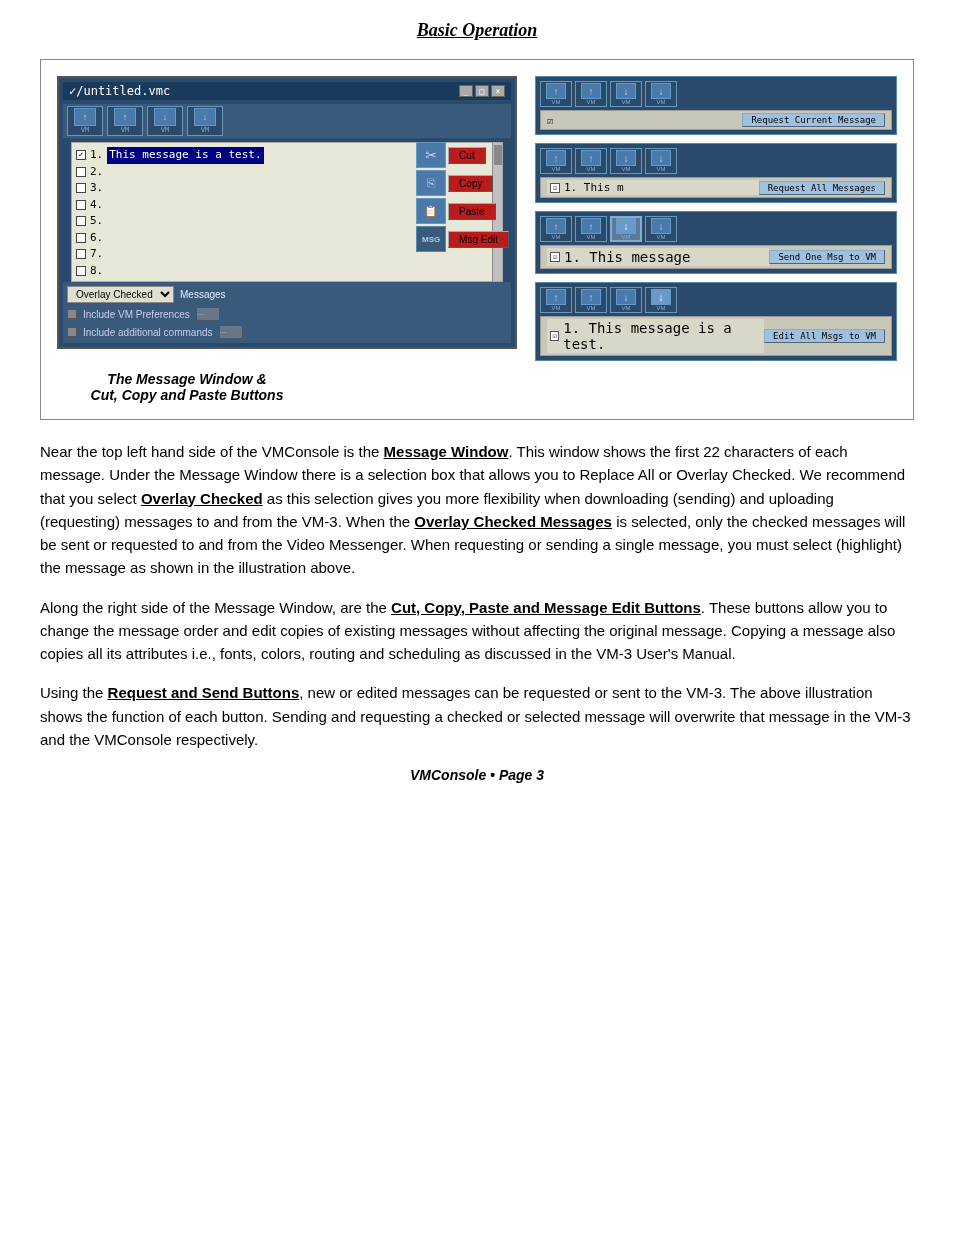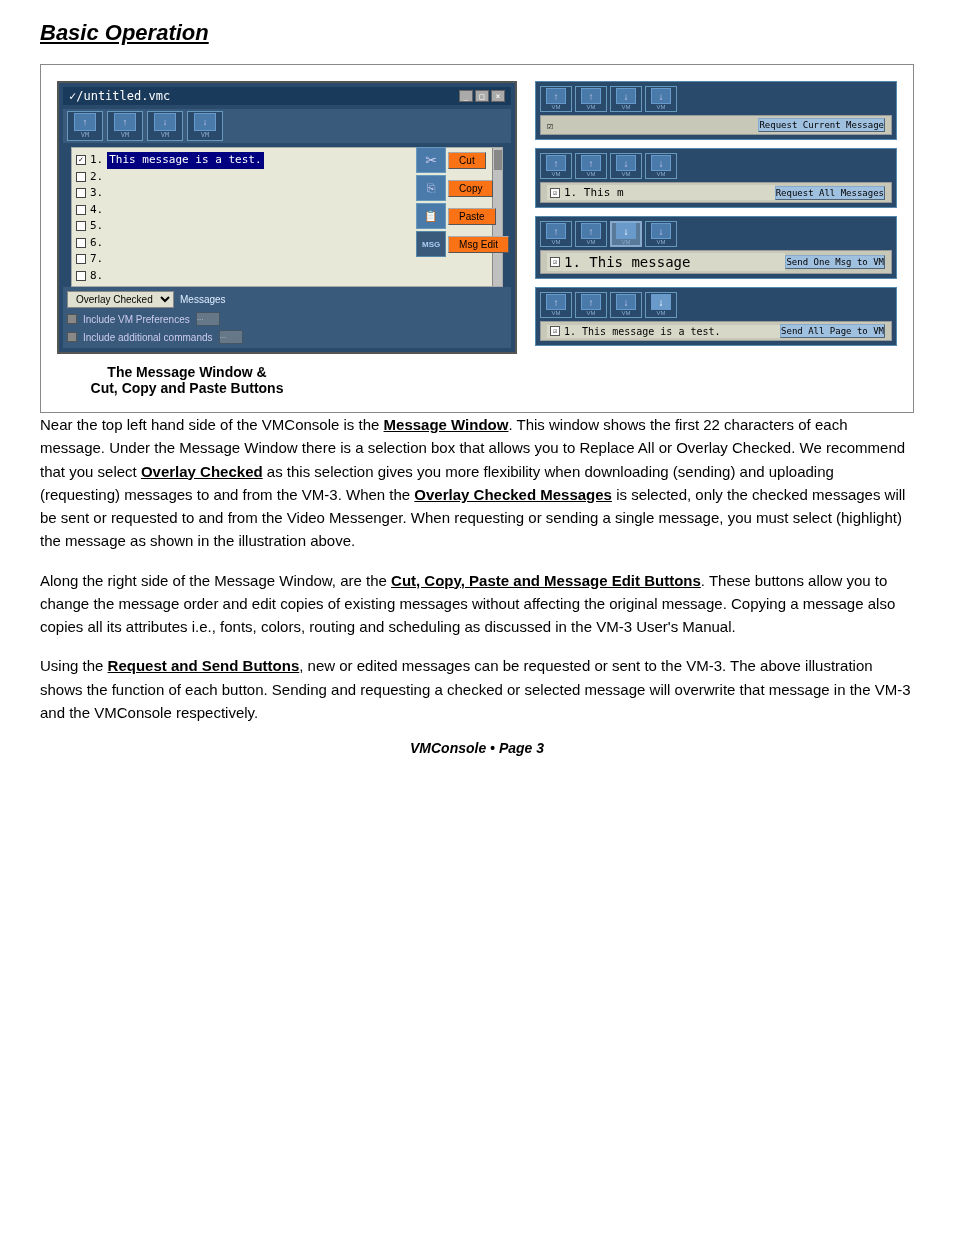--- a/index.html
+++ b/index.html
@@ -6,29 +6,32 @@
     body {
       width: 954px;
       min-height: 1235px;
       background: #fff;
       font-family: Arial, sans-serif;
       font-size: 15px;
       color: #000;
       padding: 20px 40px;
     }
     h1 {
-      font-size: 22px;
+      text-align: center;
+      font-size: 18px;
       font-style: italic;
       text-decoration: underline;
       font-weight: bold;
       margin-bottom: 18px;
+      font-family: Liberation Serif, serif;
     }
     .screenshot-box {
       border: 1.5px solid #888;
       padding: 16px;
+      margin-bottom: 20px;
       display: flex;
       flex-direction: column;
       gap: 10px;
       justify-content: center;
     }
     .screenshot-inner {
       display: flex;
       flex-direction: row;
       gap: 18px;
     }
@@ -43,20 +46,21 @@
       gap: 8px;
     }
     .screenshot-captions {
       display: flex;
       flex-direction: row;
       justify-content: space-between;
       padding: 0 10px;
     }
     .caption-left {
       font-weight: bold;
+      font-style: italic;
       font-size: 14px;
       text-align: center;
       width: 240px;
     }
     .caption-right {
       font-weight: bold;
       font-style: italic;
       font-size: 14px;
       text-align: center;
       flex: 1;
@@ -246,21 +250,21 @@
       font-size: 10px;
       font-family: monospace;
       display: flex;
       align-items: center;
       justify-content: space-between;
     }
     .upload-action-btn {
       background: #a0c0e0;
       border: 1px outset #88aacc;
       font-size: 9px;
-      padding: 1px 0;
+      padding: 1px 8px;
       color: #000;
       font-family: monospace;
     }
     .upload-msg-row {
       background: #d8d8c8;
       border: 1px solid #aaa;
       padding: 2px 4px;
       font-size: 9px;
       font-family: monospace;
       display: flex;
@@ -302,21 +306,21 @@
       gap: 2px;
     }
     .ap-icon {
       width: 30px;
       height: 26px;
       background: #4a6a8a;
       border: 1px solid #6699bb;
       flex-shrink: 0;
     }
     .ap-btn {
-      background: #f97316;
+      background: #b91c1c;
       border: 1px outset #aaa;
       font-size: 10px;
       padding: 2px 10px;
       font-family: Arial, sans-serif;
       white-space: nowrap;
     }
     .msg-edit-icon {
       background: #3a5a7c;
       border: 1px solid #5588aa;
       color: #aaccee;
@@ -566,23 +570,23 @@
             <span class="upload-label">VM</span>
           </div>
           <div class="upload-tool-btn">
             <div class="upload-tool-icon" style="background:#6a9aca; display:flex;align-items:center;justify-content:center;font-size:10px;color:#fff;">↓</div>
             <span class="upload-label">VM</span>
           </div>
         </div>
         <div class="upload-action-bar">
           <div class="upload-msg-row" style="flex:1; background:#d8d8c8; border:none; padding:1px 3px;">
             <span class="upload-msg-checkbox">☑</span>
-            <span style="font-size:10px;">1. This message is a test.</span>
-          </div>
-          <span class="upload-action-btn">Send All Page to VM</span>
+            <span style="font-size:14px;">1. This message is a test.</span>
+          </div>
+          <span class="upload-action-btn">Edit All Msgs to VM</span>
         </div>
       </div>
     </div>
   </div>
 
   <div class="screenshot-captions">
     <div class="caption-left">
       <span>The Message Window &amp;<br>Cut, Copy and Paste Buttons</span>
     </div>
   </div>

